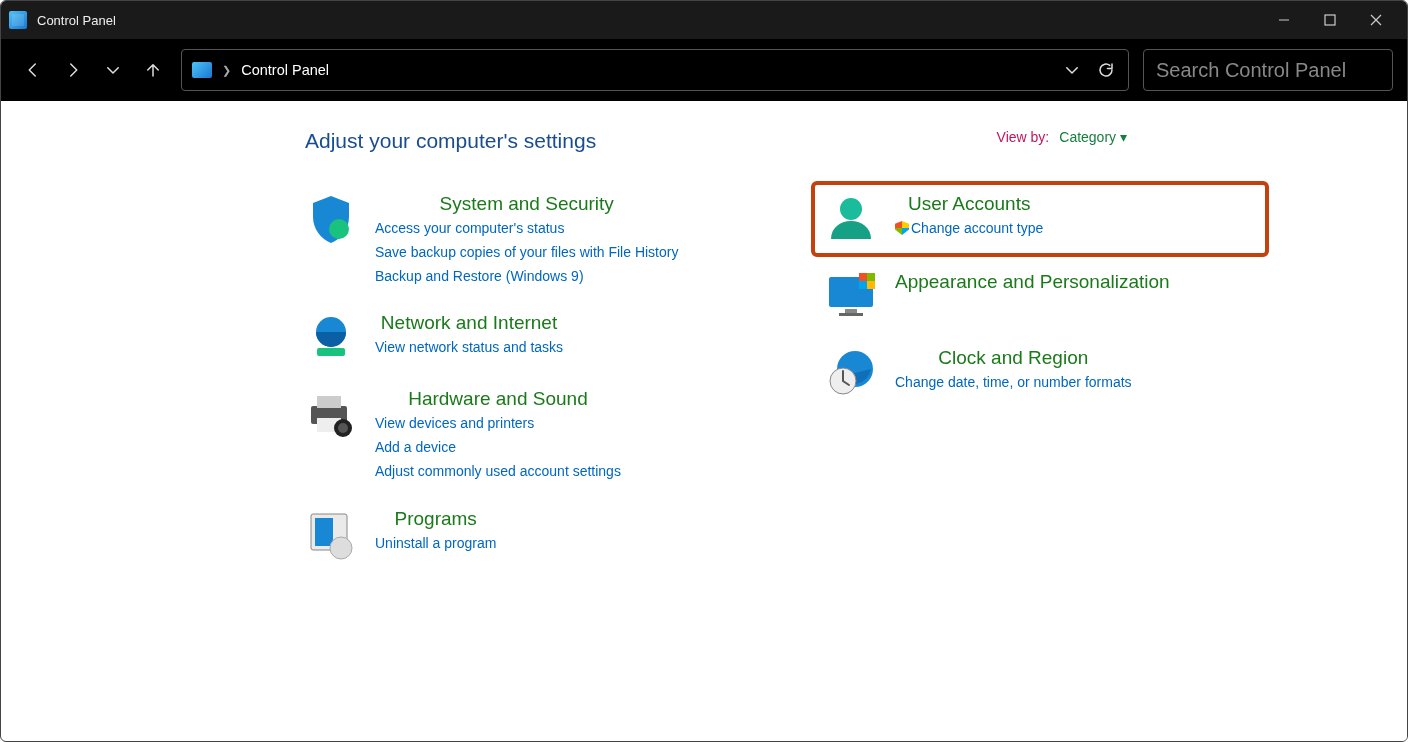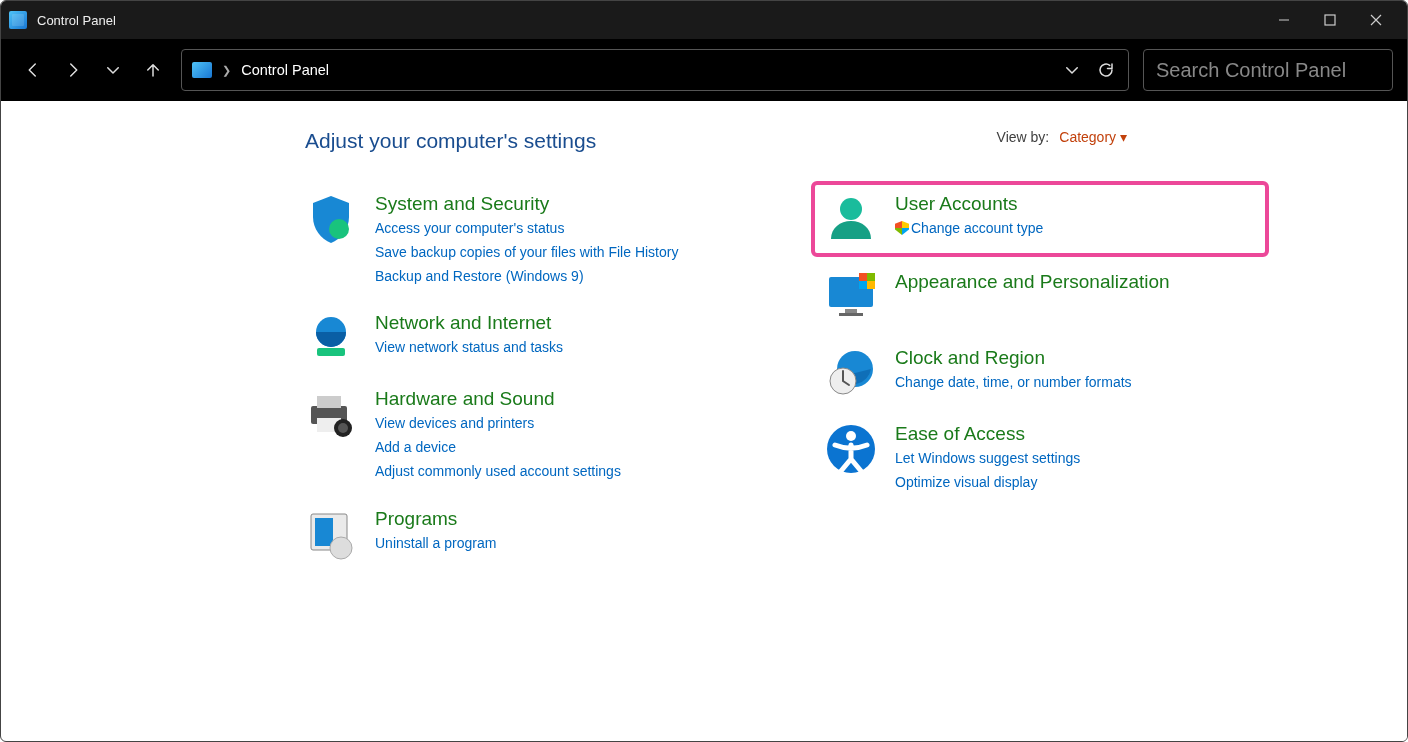--- a/index.html
+++ b/index.html
@@ -85,38 +85,38 @@
     background:#fff;
     margin-left:34px;
   }
   .heading{
     color:#1a4d8f; font-size:21px; font-weight:400;
   }
   .viewby{
     font-size:14px; display:flex; gap:10px; align-items:center;
     position:absolute; right:280px; top:28px;
   }
-  .viewby .lbl{color:#404040;}
-  .viewby .val{color:#c2410c;}
+  .viewby .lbl{color:#be185d;}
+  .viewby .val{color:#15803d;}
   .columns{
     display:flex; gap:90px; margin-top:40px;
   }
   .col{ width:430px;}
   .cat{
     display:flex; gap:18px; margin-bottom:24px; align-items:flex-start;
   }
   .cat.framed{
-    border:4px solid #ec4899; border-radius:6px; padding:8px 10px; margin:-12px -14px 14px -14px;
+    border:4px solid #c2410c; border-radius:6px; padding:8px 10px; margin:-12px -14px 14px -14px;
   }
   .cat .ic{
     width:52px;height:52px;flex-shrink:0;border-radius:6px;
     display:flex;align-items:center;justify-content:center;
   }
   .cat .txt .title{
-    color:#1a7a1a; font-size:19px; font-weight:400; margin-bottom:2px; cursor:pointer;
+    color:#1a7a1a; font-size:19px; font-weight:400; margin-bottom:2px; cursor:pointer;text-align:center;
   }
   .cat .txt .link{
     color:#0067c0; font-size:14px; display:block; line-height:1.7; cursor:pointer;
   }
   .shield-mini{display:inline-block;width:14px;height:14px;vertical-align:-2px;margin-right:2px;
     background:conic-gradient(#ffcc00 0 25%, #00a4ef 25% 50%, #7fba00 50% 75%, #f25022 75% 100%);
     border-radius:2px;clip-path:polygon(50% 0,100% 20%,100% 60%,50% 100%,0 60%,0 20%);
   }
 </style>
 </head>
@@ -304,30 +304,16 @@
               <circle cx="18" cy="34" r="13" fill="#eee" stroke="#888"></circle>
               <path d="M18 24v10l6 4" stroke="#555" stroke-width="2" fill="none" stroke-linecap="round"></path>
             </svg>
         </div>
         <div class="txt">
           <div class="title">Clock and Region</div>
           <span class="link">Change date, time, or number formats</span>
         </div>
       </div>
 
-      <div class="cat">
-        <div class="ic">
-          <svg width="52" height="52" viewBox="0 0 52 52">
-              <circle cx="26" cy="26" r="24" fill="#0b74d1"></circle>
-              <circle cx="26" cy="13" r="5" fill="#fff"></circle>
-              <path d="M10 22c10 4 22 4 32 0M26 22v14m0 0l-10 12m10-12l10 12" stroke="#fff" stroke-width="5" stroke-linecap="round" fill="none"></path>
-            </svg>
-        </div>
-        <div class="txt">
-          <div class="title">Ease of Access</div>
-          <span class="link">Let Windows suggest settings</span>
-          <span class="link">Optimize visual display</span>
-        </div>
-      </div>
 
     </div>
   </div>
 </div>
 
 </body></html>

